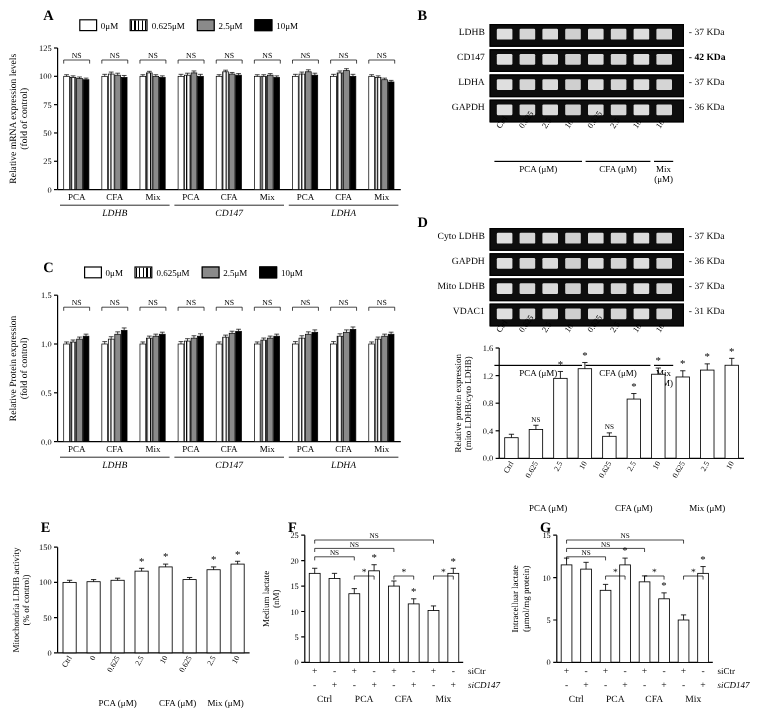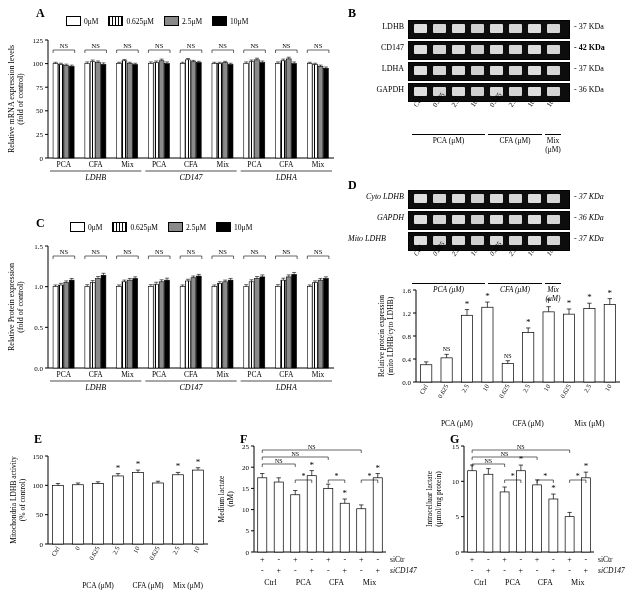--- a/index.html
+++ b/index.html
@@ -504,21 +504,21 @@
       <text x="278.33333333333337" y="154" font-size="8" text-anchor="middle" font-family="&quot;Liberation Serif&quot;,serif" fill="#000" font-style="italic">LDHA</text>
       <text x="10" y="71" font-size="7.5" text-anchor="middle" font-family="&quot;Liberation Serif&quot;,serif" fill="#000" transform="rotate(-90 10 71)"></text>
       <text x="5.5" y="71" font-size="8" text-anchor="middle" font-family="&quot;Liberation Serif&quot;,serif" fill="#000" transform="rotate(-90 5.5 71)">Relative Protein expression</text>
       <text x="14.5" y="71" font-size="8" text-anchor="middle" font-family="&quot;Liberation Serif&quot;,serif" fill="#000" transform="rotate(-90 14.5 71)">(fold of control)</text>
     </svg>
 </div>
 
 <div class="panel" style="left:348px;top:178px;width:285px;height:255px;">
   <div class="plabel" style="position:absolute;left:0px;top:0px;">D</div>
   <div id="blotD" style="position:absolute;left:0;top:12px;width:285px;">
-      <div style="position: relative; font-style: italic;">
+      <div style="position: relative;">
         <div style="position: relative; height: 17px; margin-bottom: 4px;">
           <div style="position: absolute; left: 0px; top: 2px; width: 56px; text-align: right; font-size: 8px;">Cyto LDHB</div>
           <div style="position: absolute; left: 60px; top: 0px; width: 160px; height: 17px; background: rgb(13, 13, 13); border: 1px solid rgb(0, 0, 0);"></div>
           <div style="position: absolute; left: 66px; top: 4px; width: 13px; height: 9px; background: rgba(235, 235, 235, 0.95); border-radius: 1px; filter: blur(0.4px);"></div>
           <div style="position: absolute; left: 85px; top: 4px; width: 13px; height: 9px; background: rgba(235, 235, 235, 0.9); border-radius: 1px; filter: blur(0.4px);"></div>
           <div style="position: absolute; left: 104px; top: 4px; width: 13px; height: 9px; background: rgba(235, 235, 235, 0.93); border-radius: 1px; filter: blur(0.4px);"></div>
           <div style="position: absolute; left: 123px; top: 4px; width: 13px; height: 9px; background: rgba(235, 235, 235, 0.88); border-radius: 1px; filter: blur(0.4px);"></div>
           <div style="position: absolute; left: 142px; top: 4px; width: 13px; height: 9px; background: rgba(235, 235, 235, 0.92); border-radius: 1px; filter: blur(0.4px);"></div>
           <div style="position: absolute; left: 161px; top: 4px; width: 13px; height: 9px; background: rgba(235, 235, 235, 0.9); border-radius: 1px; filter: blur(0.4px);"></div>
           <div style="position: absolute; left: 180px; top: 4px; width: 13px; height: 9px; background: rgba(235, 235, 235, 0.94); border-radius: 1px; filter: blur(0.4px);"></div>
@@ -532,31 +532,44 @@
           <div style="position: absolute; left: 85px; top: 4px; width: 13px; height: 9px; background: rgba(235, 235, 235, 0.9); border-radius: 1px; filter: blur(0.4px);"></div>
           <div style="position: absolute; left: 104px; top: 4px; width: 13px; height: 9px; background: rgba(235, 235, 235, 0.93); border-radius: 1px; filter: blur(0.4px);"></div>
           <div style="position: absolute; left: 123px; top: 4px; width: 13px; height: 9px; background: rgba(235, 235, 235, 0.88); border-radius: 1px; filter: blur(0.4px);"></div>
           <div style="position: absolute; left: 142px; top: 4px; width: 13px; height: 9px; background: rgba(235, 235, 235, 0.92); border-radius: 1px; filter: blur(0.4px);"></div>
           <div style="position: absolute; left: 161px; top: 4px; width: 13px; height: 9px; background: rgba(235, 235, 235, 0.9); border-radius: 1px; filter: blur(0.4px);"></div>
           <div style="position: absolute; left: 180px; top: 4px; width: 13px; height: 9px; background: rgba(235, 235, 235, 0.94); border-radius: 1px; filter: blur(0.4px);"></div>
           <div style="position: absolute; left: 199px; top: 4px; width: 13px; height: 9px; background: rgba(235, 235, 235, 0.9); border-radius: 1px; filter: blur(0.4px);"></div>
           <div style="position: absolute; left: 226px; top: 2px; font-size: 8px; white-space: nowrap;">- 36 KDa</div>
         </div>
         <div style="position: relative; height: 17px; margin-bottom: 4px;">
-          <div style="position: absolute; left: 0px; top: 2px; width: 56px; text-align: left; font-size: 8px;">Mito LDHB</div>
+          <div style="position: absolute; left: 0px; top: 2px; width: 56px; text-align: right; font-size: 8px;">Mito LDHB</div>
           <div style="position: absolute; left: 60px; top: 0px; width: 160px; height: 17px; background: rgb(13, 13, 13); border: 1px solid rgb(0, 0, 0);"></div>
           <div style="position: absolute; left: 66px; top: 4px; width: 13px; height: 9px; background: rgba(235, 235, 235, 0.95); border-radius: 1px; filter: blur(0.4px);"></div>
           <div style="position: absolute; left: 85px; top: 4px; width: 13px; height: 9px; background: rgba(235, 235, 235, 0.9); border-radius: 1px; filter: blur(0.4px);"></div>
           <div style="position: absolute; left: 104px; top: 4px; width: 13px; height: 9px; background: rgba(235, 235, 235, 0.93); border-radius: 1px; filter: blur(0.4px);"></div>
           <div style="position: absolute; left: 123px; top: 4px; width: 13px; height: 9px; background: rgba(235, 235, 235, 0.88); border-radius: 1px; filter: blur(0.4px);"></div>
           <div style="position: absolute; left: 142px; top: 4px; width: 13px; height: 9px; background: rgba(235, 235, 235, 0.92); border-radius: 1px; filter: blur(0.4px);"></div>
           <div style="position: absolute; left: 161px; top: 4px; width: 13px; height: 9px; background: rgba(235, 235, 235, 0.9); border-radius: 1px; filter: blur(0.4px);"></div>
           <div style="position: absolute; left: 180px; top: 4px; width: 13px; height: 9px; background: rgba(235, 235, 235, 0.94); border-radius: 1px; filter: blur(0.4px);"></div>
           <div style="position: absolute; left: 199px; top: 4px; width: 13px; height: 9px; background: rgba(235, 235, 235, 0.9); border-radius: 1px; filter: blur(0.4px);"></div>
           <div style="position: absolute; left: 226px; top: 2px; font-size: 8px; white-space: nowrap;">- 37 KDa</div>
+        </div>
+        <div style="position: relative; height: 17px; margin-bottom: 4px;">
+          <div style="position: absolute; left: 0px; top: 2px; width: 56px; text-align: right; font-size: 8px;">VDAC1</div>
+          <div style="position: absolute; left: 60px; top: 0px; width: 160px; height: 17px; background: rgb(13, 13, 13); border: 1px solid rgb(0, 0, 0);"></div>
+          <div style="position: absolute; left: 66px; top: 4px; width: 13px; height: 9px; background: rgba(235, 235, 235, 0.95); border-radius: 1px; filter: blur(0.4px);"></div>
+          <div style="position: absolute; left: 85px; top: 4px; width: 13px; height: 9px; background: rgba(235, 235, 235, 0.9); border-radius: 1px; filter: blur(0.4px);"></div>
+          <div style="position: absolute; left: 104px; top: 4px; width: 13px; height: 9px; background: rgba(235, 235, 235, 0.93); border-radius: 1px; filter: blur(0.4px);"></div>
+          <div style="position: absolute; left: 123px; top: 4px; width: 13px; height: 9px; background: rgba(235, 235, 235, 0.88); border-radius: 1px; filter: blur(0.4px);"></div>
+          <div style="position: absolute; left: 142px; top: 4px; width: 13px; height: 9px; background: rgba(235, 235, 235, 0.92); border-radius: 1px; filter: blur(0.4px);"></div>
+          <div style="position: absolute; left: 161px; top: 4px; width: 13px; height: 9px; background: rgba(235, 235, 235, 0.9); border-radius: 1px; filter: blur(0.4px);"></div>
+          <div style="position: absolute; left: 180px; top: 4px; width: 13px; height: 9px; background: rgba(235, 235, 235, 0.94); border-radius: 1px; filter: blur(0.4px);"></div>
+          <div style="position: absolute; left: 199px; top: 4px; width: 13px; height: 9px; background: rgba(235, 235, 235, 0.9); border-radius: 1px; filter: blur(0.4px);"></div>
+          <div style="position: absolute; left: 226px; top: 2px; font-size: 8px; white-space: nowrap;">- 31 KDa</div>
         </div>
         <div style="position: relative; height: 30px;">
           <div style="position: absolute; left: 64px; top: 0px; font-size: 7px; transform: rotate(-55deg); transform-origin: left top; white-space: nowrap;">Ctrl</div>
           <div style="position: absolute; left: 83px; top: 0px; font-size: 7px; transform: rotate(-55deg); transform-origin: left top; white-space: nowrap;">0.625</div>
           <div style="position: absolute; left: 102px; top: 0px; font-size: 7px; transform: rotate(-55deg); transform-origin: left top; white-space: nowrap;">2.5</div>
           <div style="position: absolute; left: 121px; top: 0px; font-size: 7px; transform: rotate(-55deg); transform-origin: left top; white-space: nowrap;">10</div>
           <div style="position: absolute; left: 140px; top: 0px; font-size: 7px; transform: rotate(-55deg); transform-origin: left top; white-space: nowrap;">0.625</div>
           <div style="position: absolute; left: 159px; top: 0px; font-size: 7px; transform: rotate(-55deg); transform-origin: left top; white-space: nowrap;">2.5</div>
           <div style="position: absolute; left: 178px; top: 0px; font-size: 7px; transform: rotate(-55deg); transform-origin: left top; white-space: nowrap;">10</div>
           <div style="position: absolute; left: 197px; top: 0px; font-size: 7px; transform: rotate(-55deg); transform-origin: left top; white-space: nowrap;">10</div>

